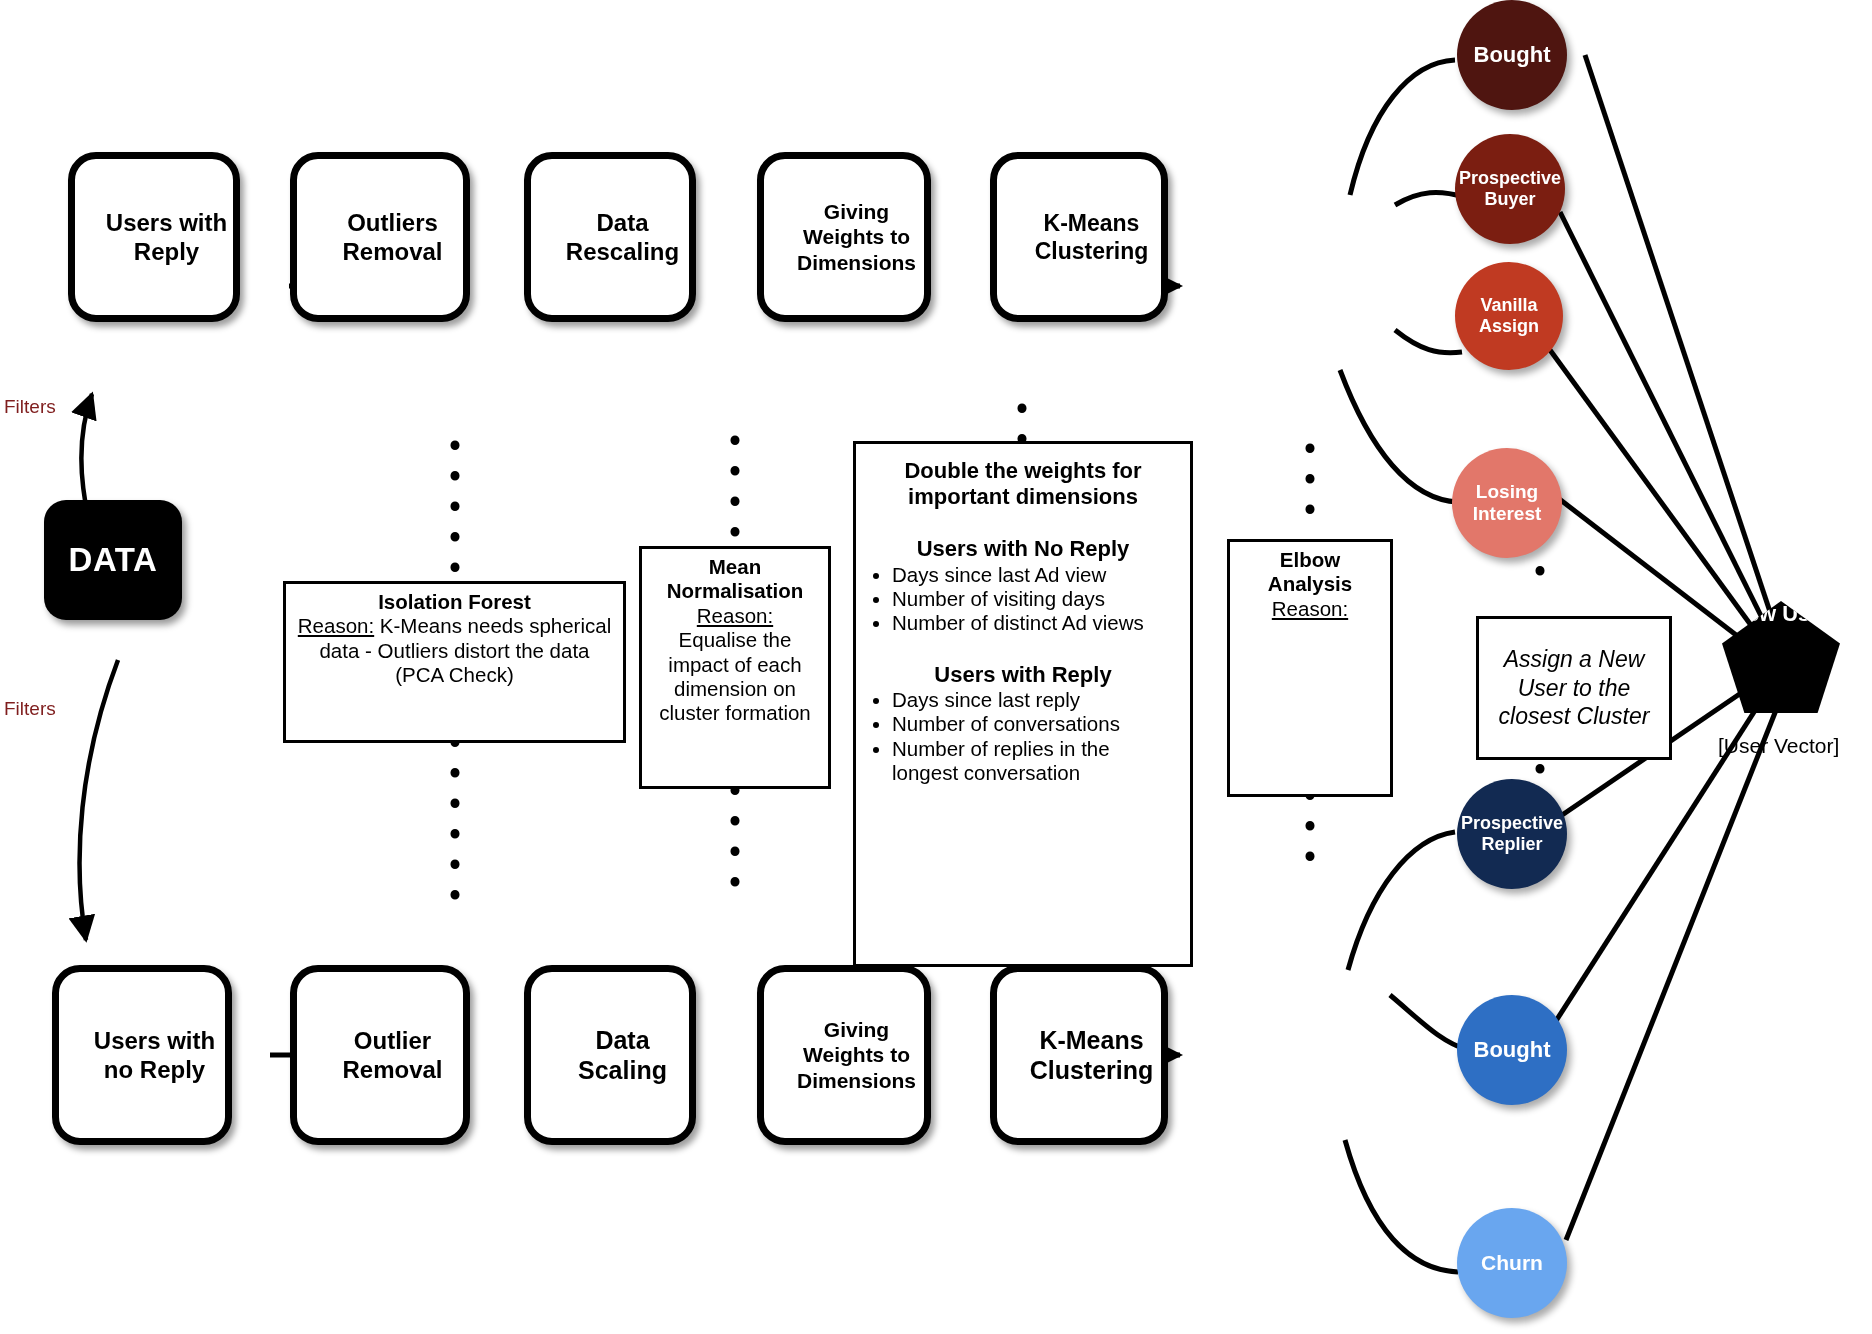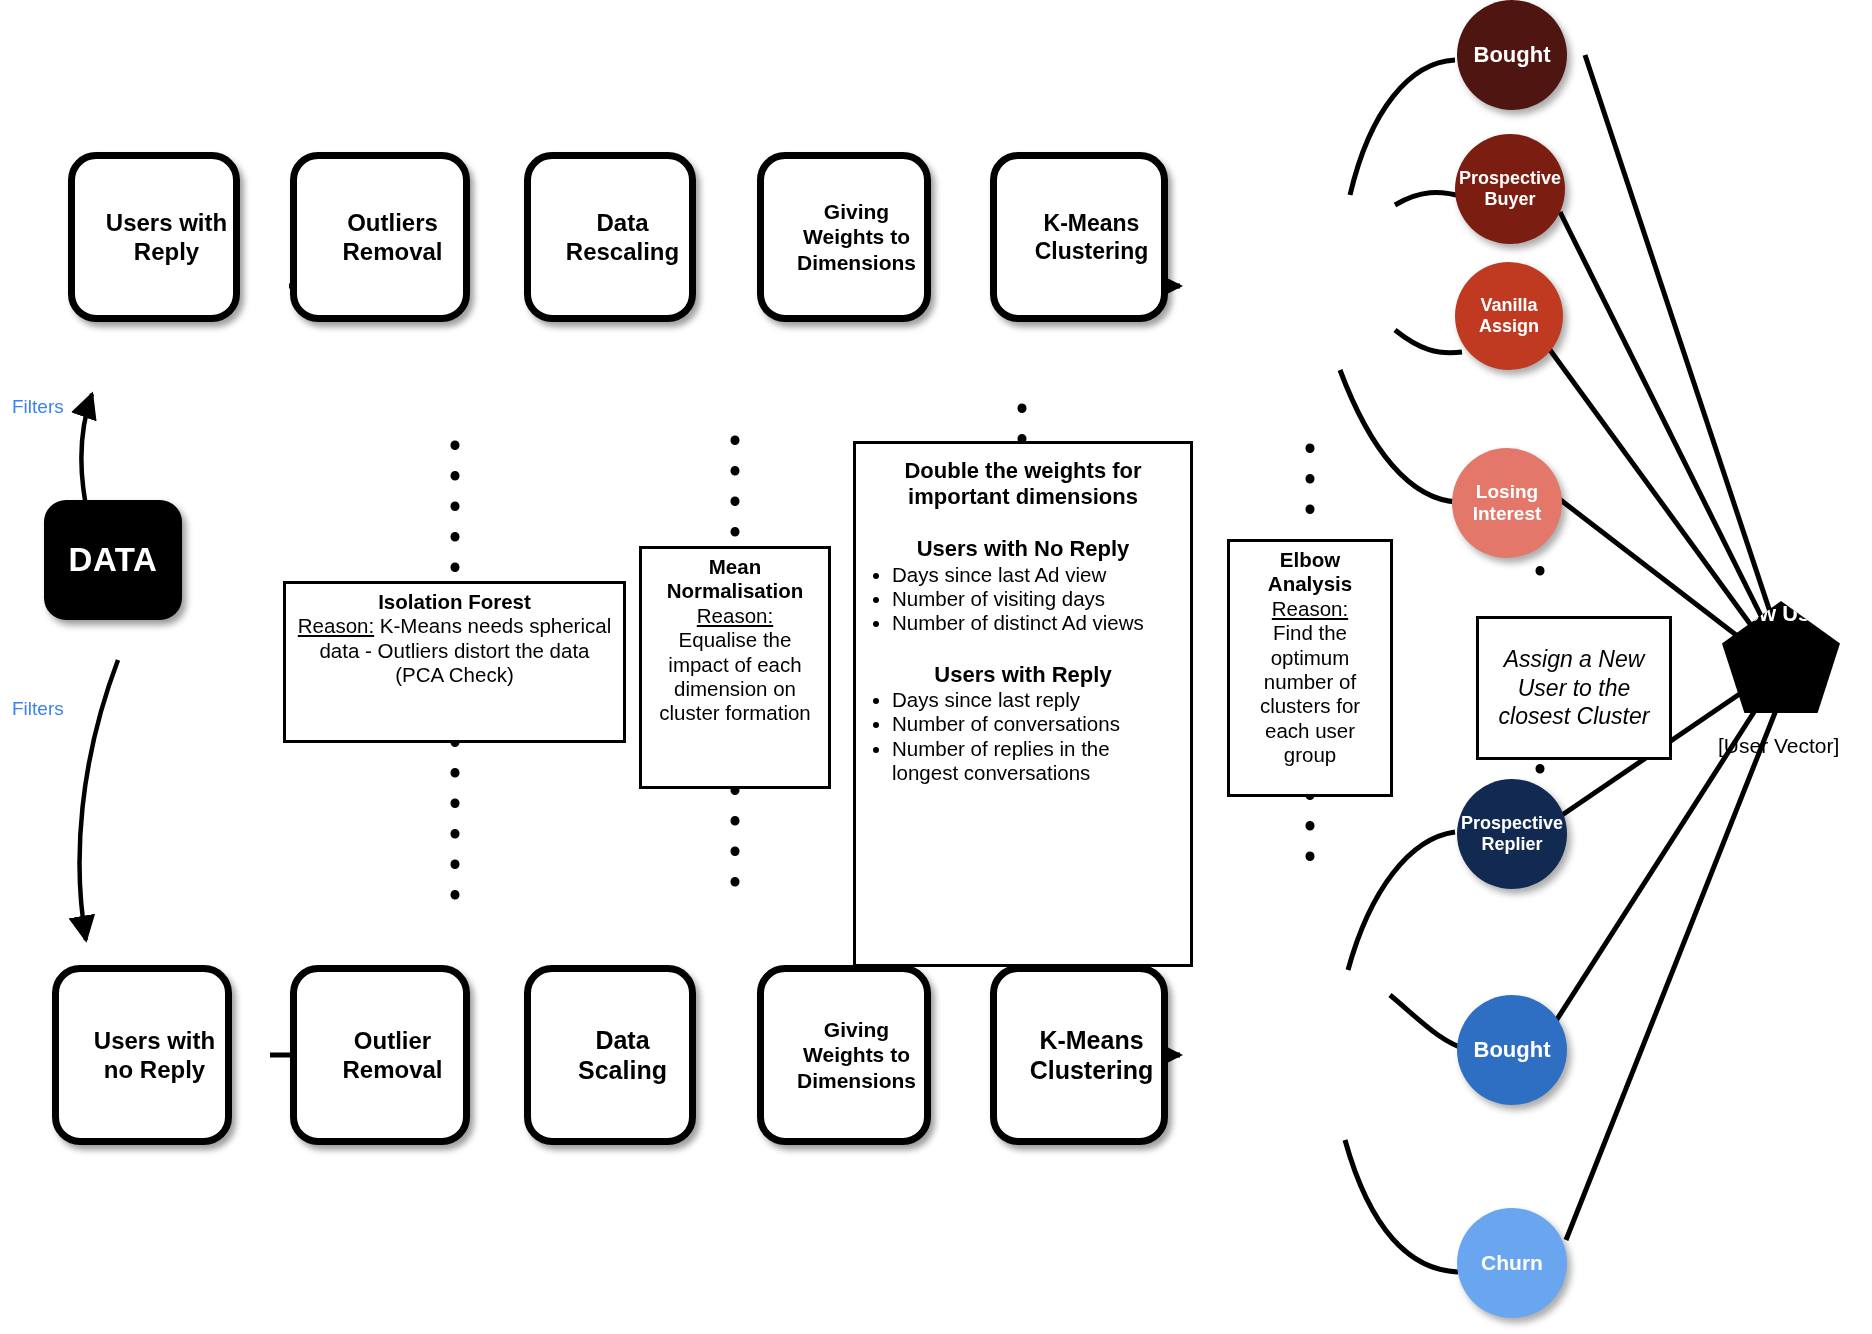--- a/index.html
+++ b/index.html
@@ -139,24 +139,23 @@
   .uservector {
     position: absolute;
     font-size: 21px;
     color: #000000;
     white-space: nowrap;
     z-index: 5;
   }
   .filterlabel {
     position: absolute;
     font-size: 19px;
-    color: #3b82f6;
+    color: #7f1d1d;
     white-space: nowrap;
     z-index: 5;
-    margin-left: 8px;
   }
 
   
 </style>
 </head>
 <body>
 
 <div id="canvas">
 
   <svg class="edges" viewBox="0 0 1872 1334">
@@ -306,29 +305,28 @@
     <span class="sub" style="font-size:22px; margin-top:26px;">Users with No Reply</span>
     <ul>
       <li>Days since last Ad view</li>
       <li>Number of visiting days</li>
       <li>Number of distinct Ad views</li>
     </ul>
     <span class="sub" style="font-size:22px; margin-top:26px;">Users with Reply</span>
     <ul>
       <li>Days since last reply</li>
       <li>Number of conversations</li>
-      <li>Number of replies in the longest conversations</li>
+      <li>Number of replies in the longest conversation</li>
     </ul>
   </div>
 
   <div class="note" style="left:1227px; top:539px; width:166px; height:258px;">
     <span class="hd">Elbow</span>
     <span class="hd">Analysis</span>
     <span class="reason" style="display:block;">Reason:</span>
-    <span class="body">Find the optimum number of clusters for each user group</span>
   </div>
 
   <div class="note italic-note" style="left:1476px; top:592px; width:196px; height:144px;">
     <span>Assign a New User to the closest Cluster</span>
   </div>
 
   <div class="cluster" style="left:1457px; top:0px; width:110px; height:110px; background:#4f1510; font-size:22px;">
     <span>Bought</span>
   </div>
 

